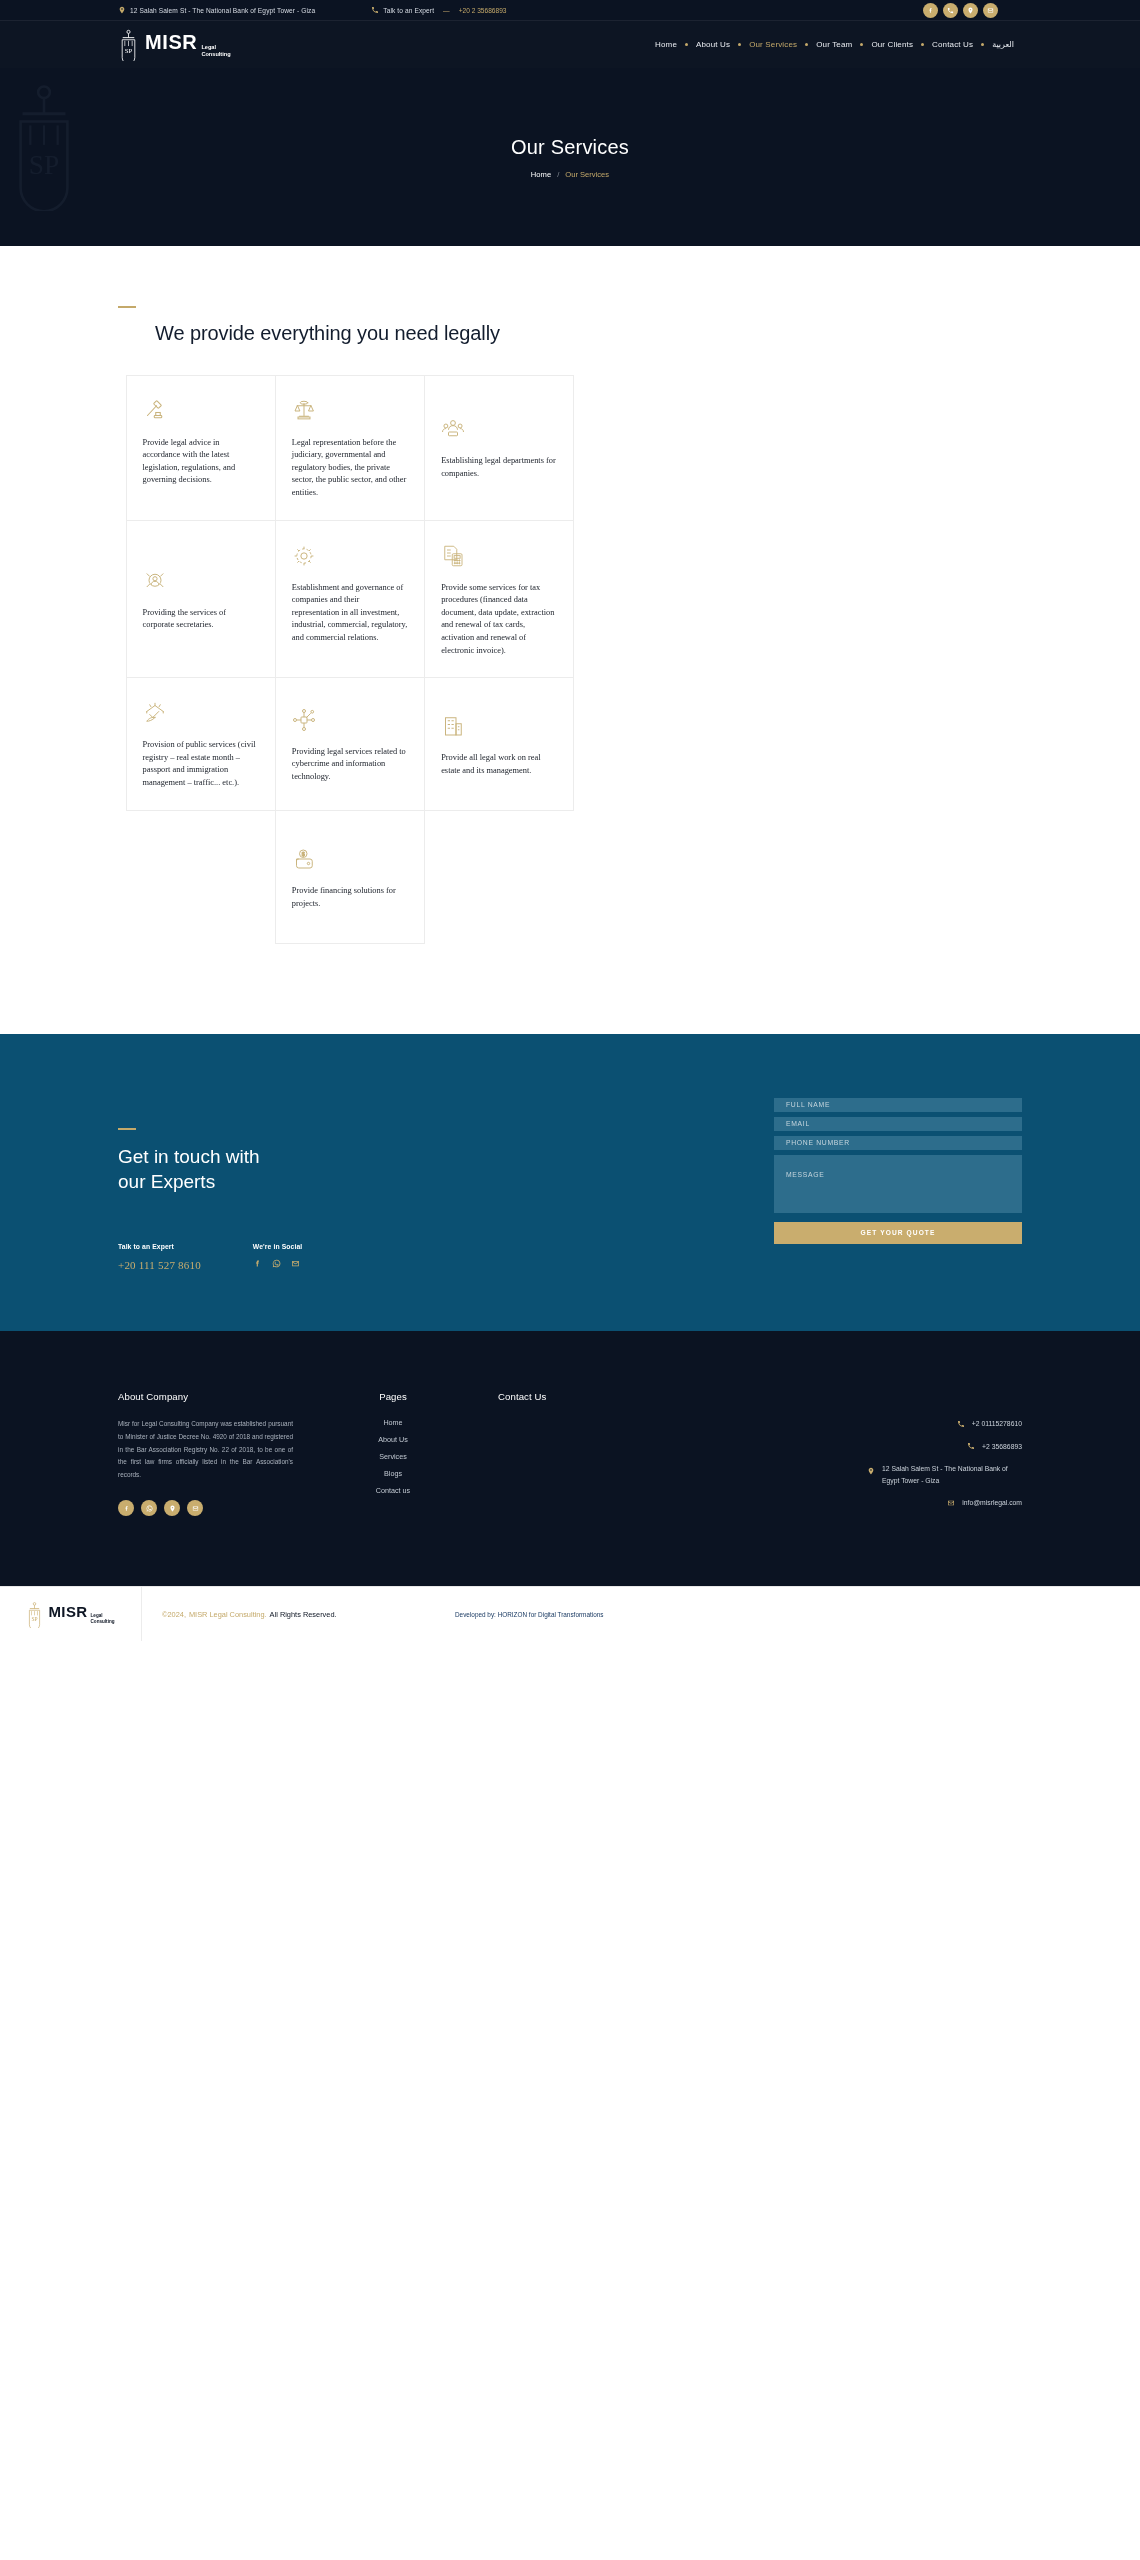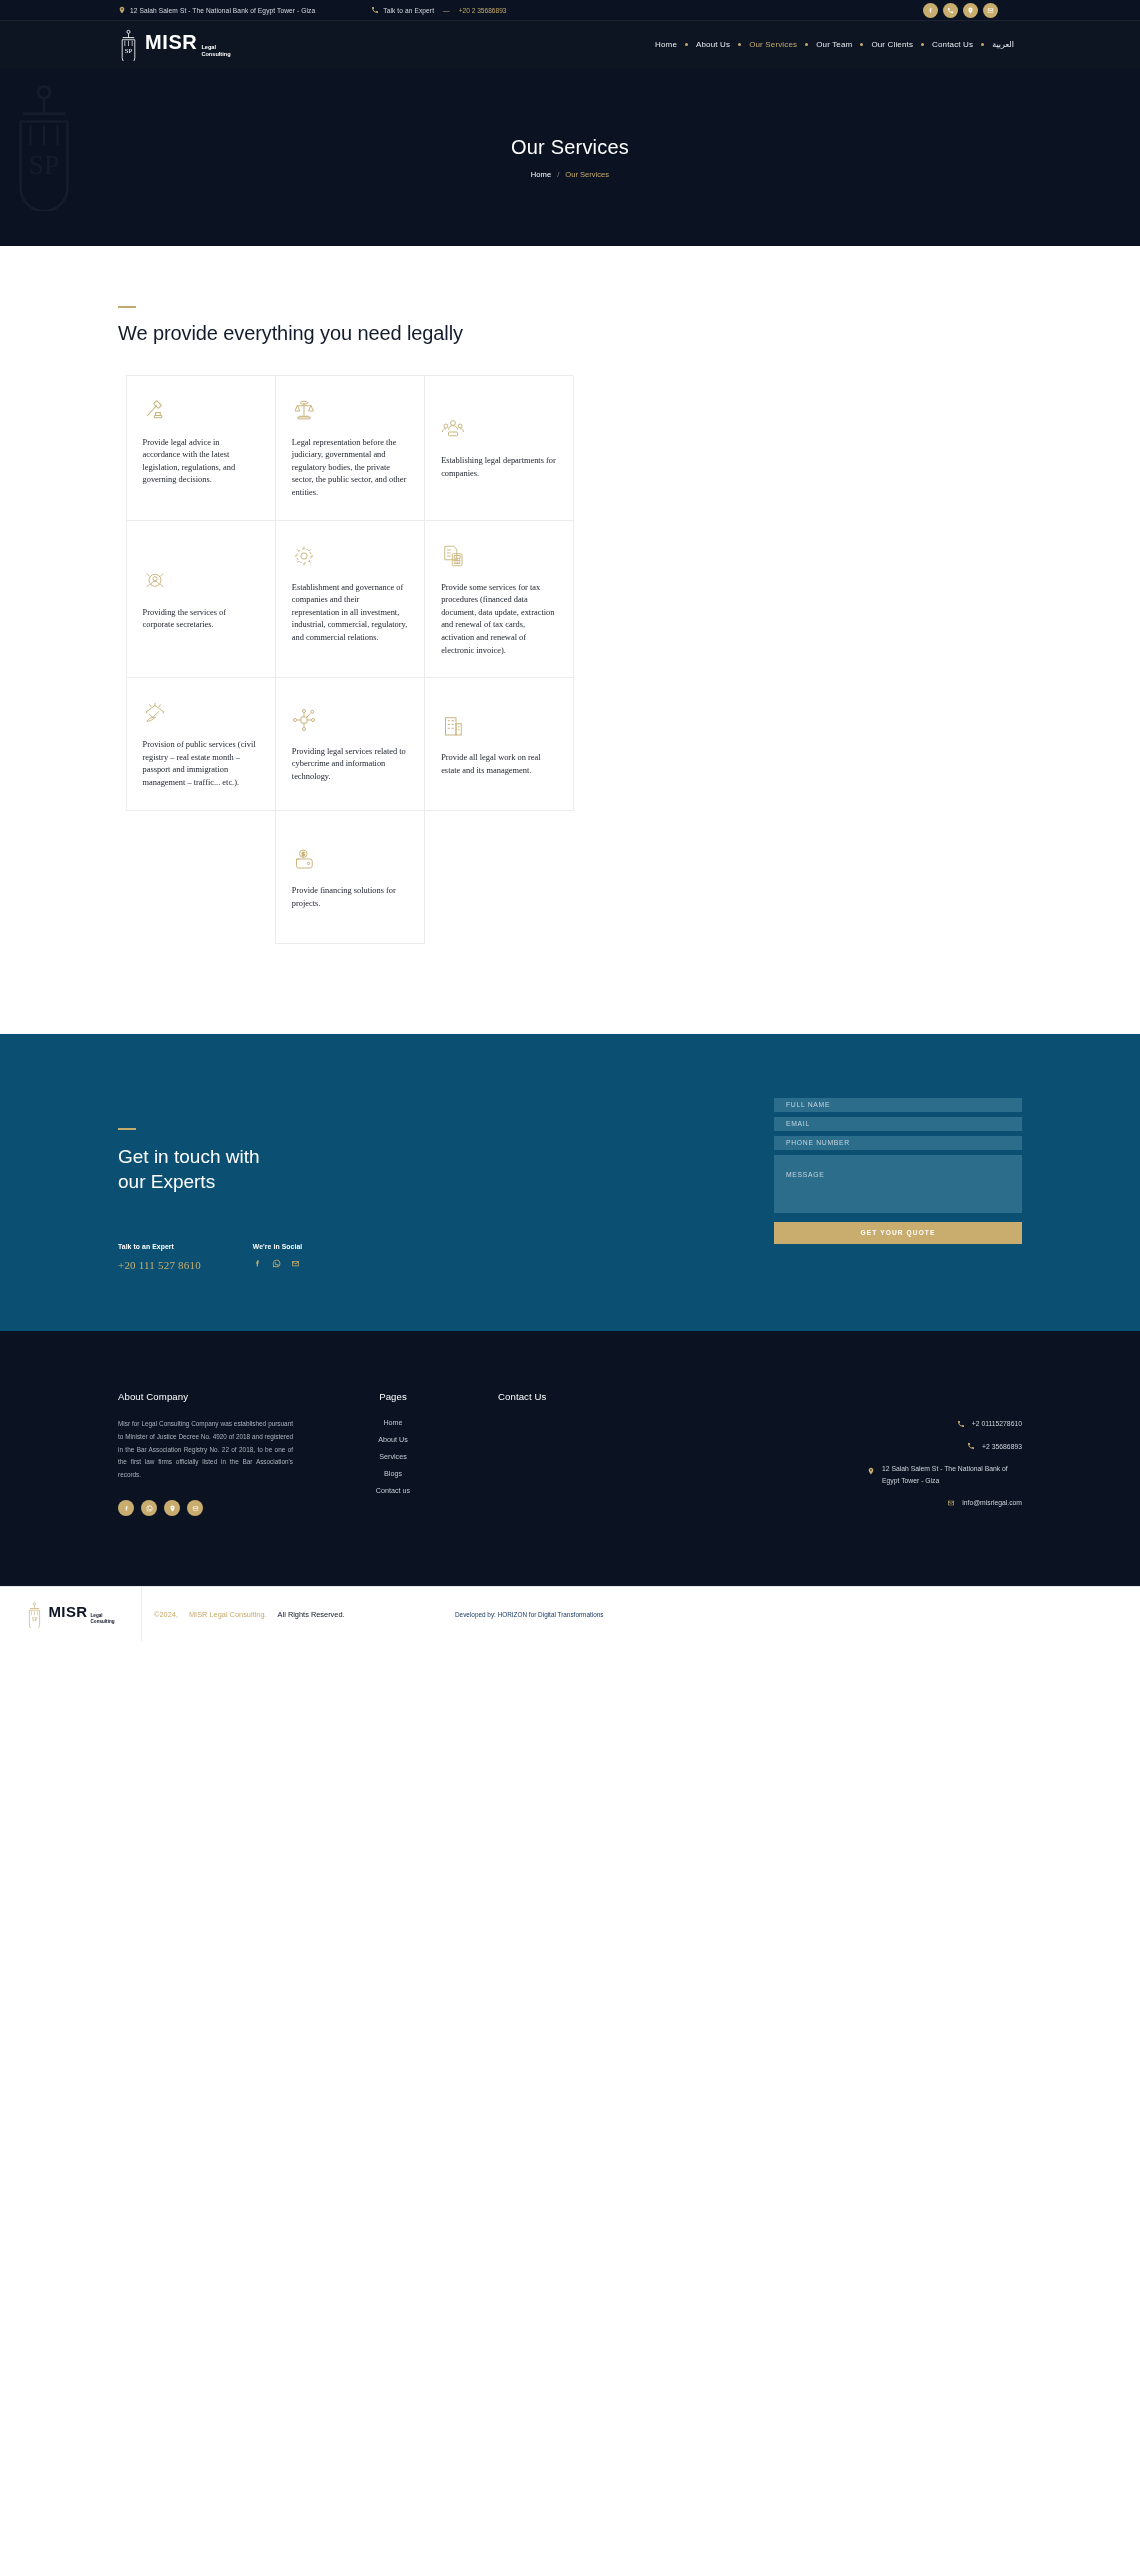--- a/index.html
+++ b/index.html
@@ -128,20 +128,21 @@
 
   
   .services { background: #ffffff; padding: 60px 118px 90px; }
   .sec-rule { width: 18px; height: 2px; background: #c4a96a; margin-bottom: 14px; }
   .sec-title {
     font-size: 20px;
     font-weight: normal;
     color: #131d2e;
     letter-spacing: -.1px;
     margin-bottom: 30px;
+    margin-left: 37px;
   }
   .grid {
     display: grid;
     grid-template-columns: repeat(3, 1fr);
     width: 456px;
     padding-left: 8px;
   }
   .card {
     border: 1px solid #ececec;
     background: #ffffff;
@@ -295,25 +296,25 @@
   .bb-mark { width: 17px; height: 27px; }
   .bb-name {
     color: #0d1523;
     font-size: 15px;
     font-weight: bold;
     letter-spacing: .4px;
     line-height: 1;
   }
   .bb-sub { color: #0d1523; font-size: 4.6px; line-height: 1.25; font-weight: bold; }
   .bb-copy {
-    margin-left: 12px;
+    margin-left: 20px;
     font-size: 7.4px;
     color: #0d1523;
     display: flex;
-    gap: 11px;
+    gap: 3px;
   }
   .bb-copy .gold { color: #c4a96a; }
   .bb-dev {
     position: absolute;
     left: 455px;
     font-size: 6.4px;
     color: #1b3b63;
   }
 </style>
 </head>

